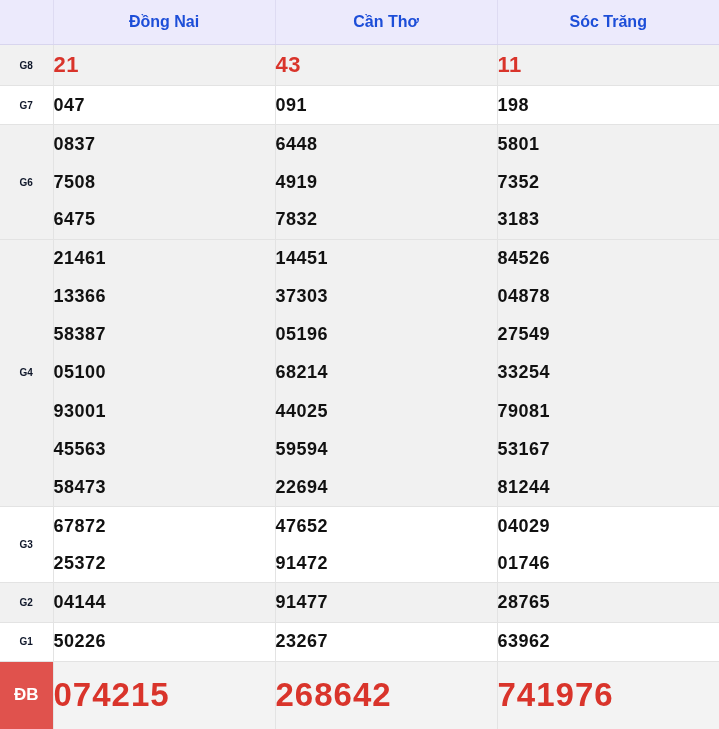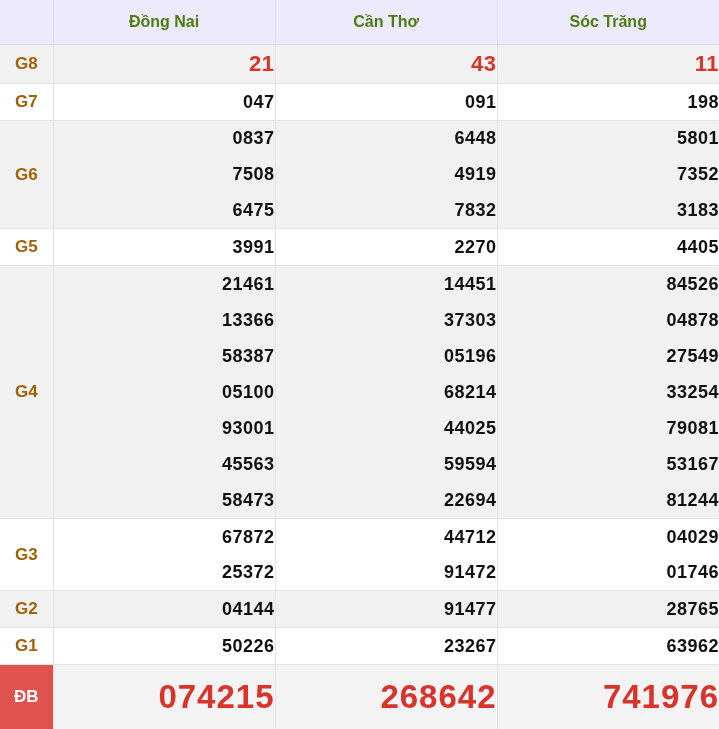--- a/index.html
+++ b/index.html
@@ -23,21 +23,21 @@
   table {
     border-collapse: collapse;
     width: 719px;
     table-layout: fixed;
   }
   col.label-col { width: 53px; }
   col.prov-col  { width: 222px; }
 
   thead th {
     background: #eceafc;
-    color: #4d7c0f;
+    color: #1d4ed8;
     font-size: 16px;
     font-weight: bold;
     height: 44px;
     border-right: 1px solid #dedbf2;
     border-bottom: 1px solid #d8d5ee;
     text-align: center;
     vertical-align: middle;
     padding: 0;
   }
   thead th.corner {
@@ -55,31 +55,31 @@
     font-size: 18px;
     font-weight: bold;
     letter-spacing: 0.5px;
   }
   tbody td:last-child { border-right: none; }
 
   tbody tr.shaded td { background: #f1f1f1; }
   tbody tr.plain td  { background: #ffffff; margin-left: 20px; }
 
   td.grade-label {
-    font-size: 17px;
-    font-weight: bold;
-    color: #a16207;
+    font-size: 10px;
+    font-weight: bold;
+    color: #0f172a;
     letter-spacing: 0;
   }
 
   .num-stack {
     display: flex;
     flex-direction: column;
     justify-content: space-around;
-    align-items: flex-end;
+    align-items: flex-start;
     height: 100%;
   }
   .num-stack > span {
     display: block;
     line-height: 1.72;
   }
 
   tr.row-g8 td.value { color: #d9342b; font-size: 22px; }
   tr.row-g8 { height: 39px; }
   tr.row-g7 { height: 37px; }
@@ -207,38 +207,20 @@
         </td>
         <td class="value">
           <div class="num-stack">
             <span>5801</span>
             <span>7352</span>
             <span>3183</span>
           </div>
         </td>
       </tr>
 
-      <tr class="row-g5 plain">
-        <td class="grade-label">G5</td>
-        <td class="value">
-          <div class="num-stack">
-            <span>3991</span>
-          </div>
-        </td>
-        <td class="value">
-          <div class="num-stack">
-            <span>2270</span>
-          </div>
-        </td>
-        <td class="value">
-          <div class="num-stack">
-            <span>4405</span>
-          </div>
-        </td>
-      </tr>
 
       <tr class="row-g4 shaded">
         <td class="grade-label">G4</td>
         <td class="value">
           <div class="num-stack">
             <span>21461</span>
             <span>13366</span>
             <span>58387</span>
             <span>05100</span>
             <span>93001</span>
@@ -273,21 +255,21 @@
       <tr class="row-g3 plain">
         <td class="grade-label">G3</td>
         <td class="value">
           <div class="num-stack">
             <span>67872</span>
             <span>25372</span>
           </div>
         </td>
         <td class="value">
           <div class="num-stack">
-            <span>44712</span>
+            <span>47652</span>
             <span>91472</span>
           </div>
         </td>
         <td class="value">
           <div class="num-stack">
             <span>04029</span>
             <span>01746</span>
           </div>
         </td>
       </tr>

